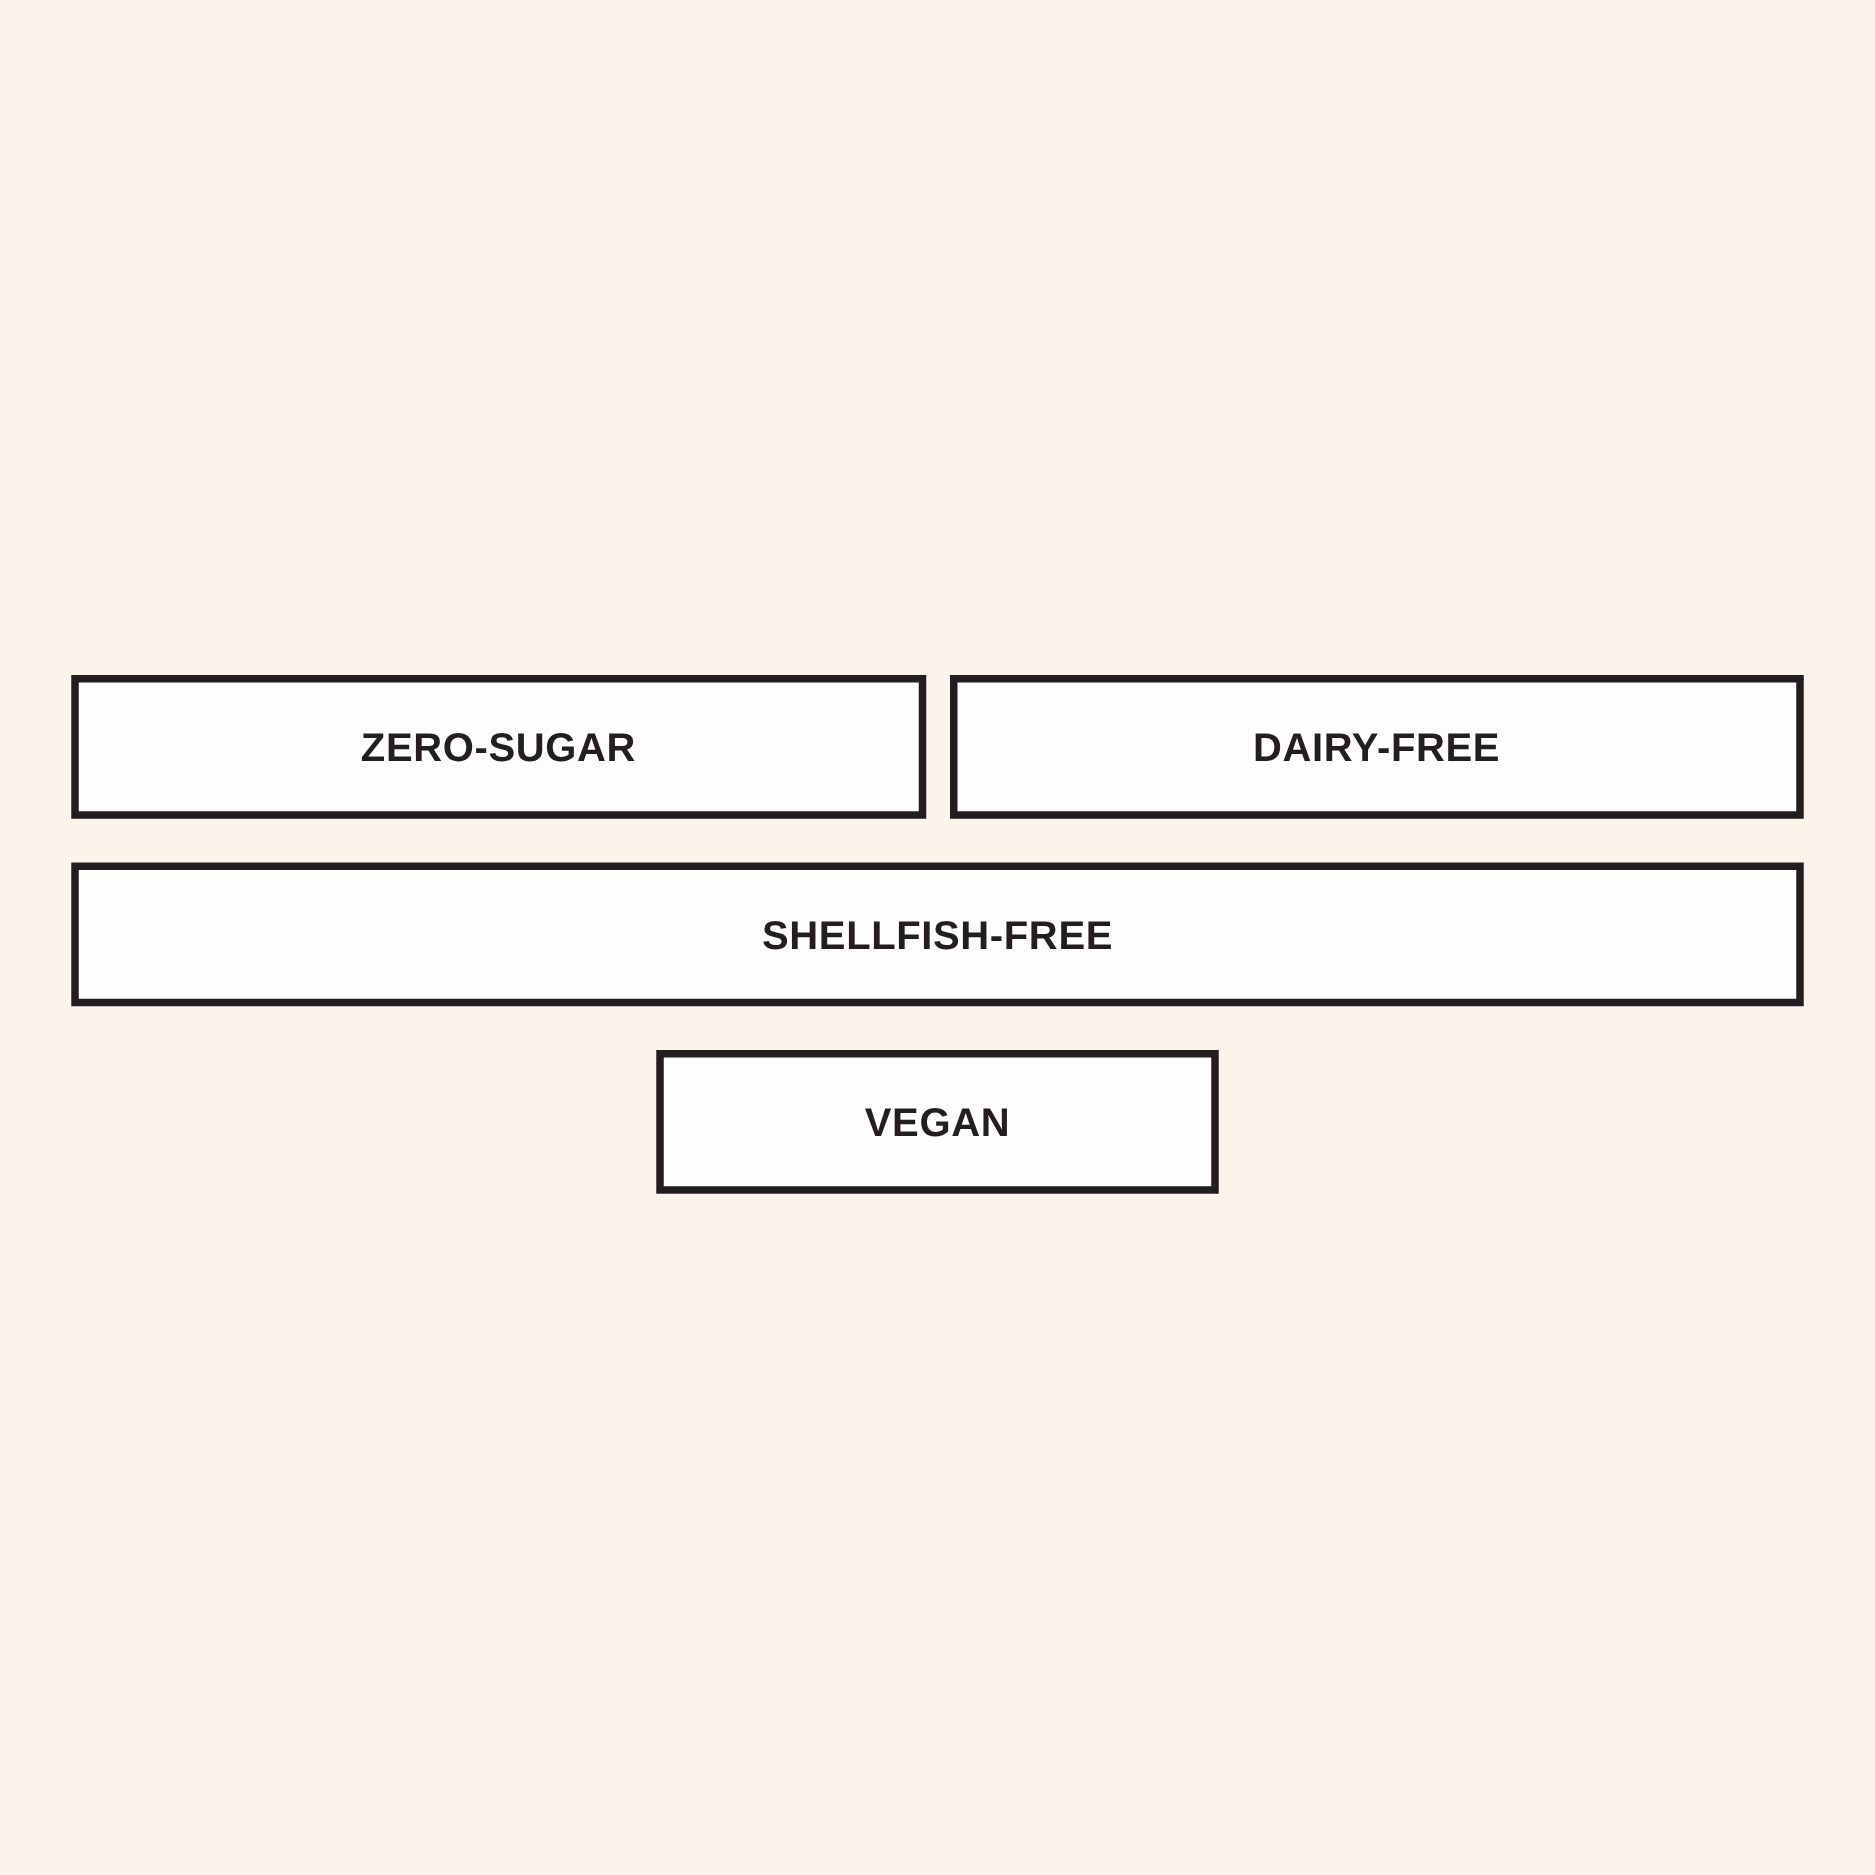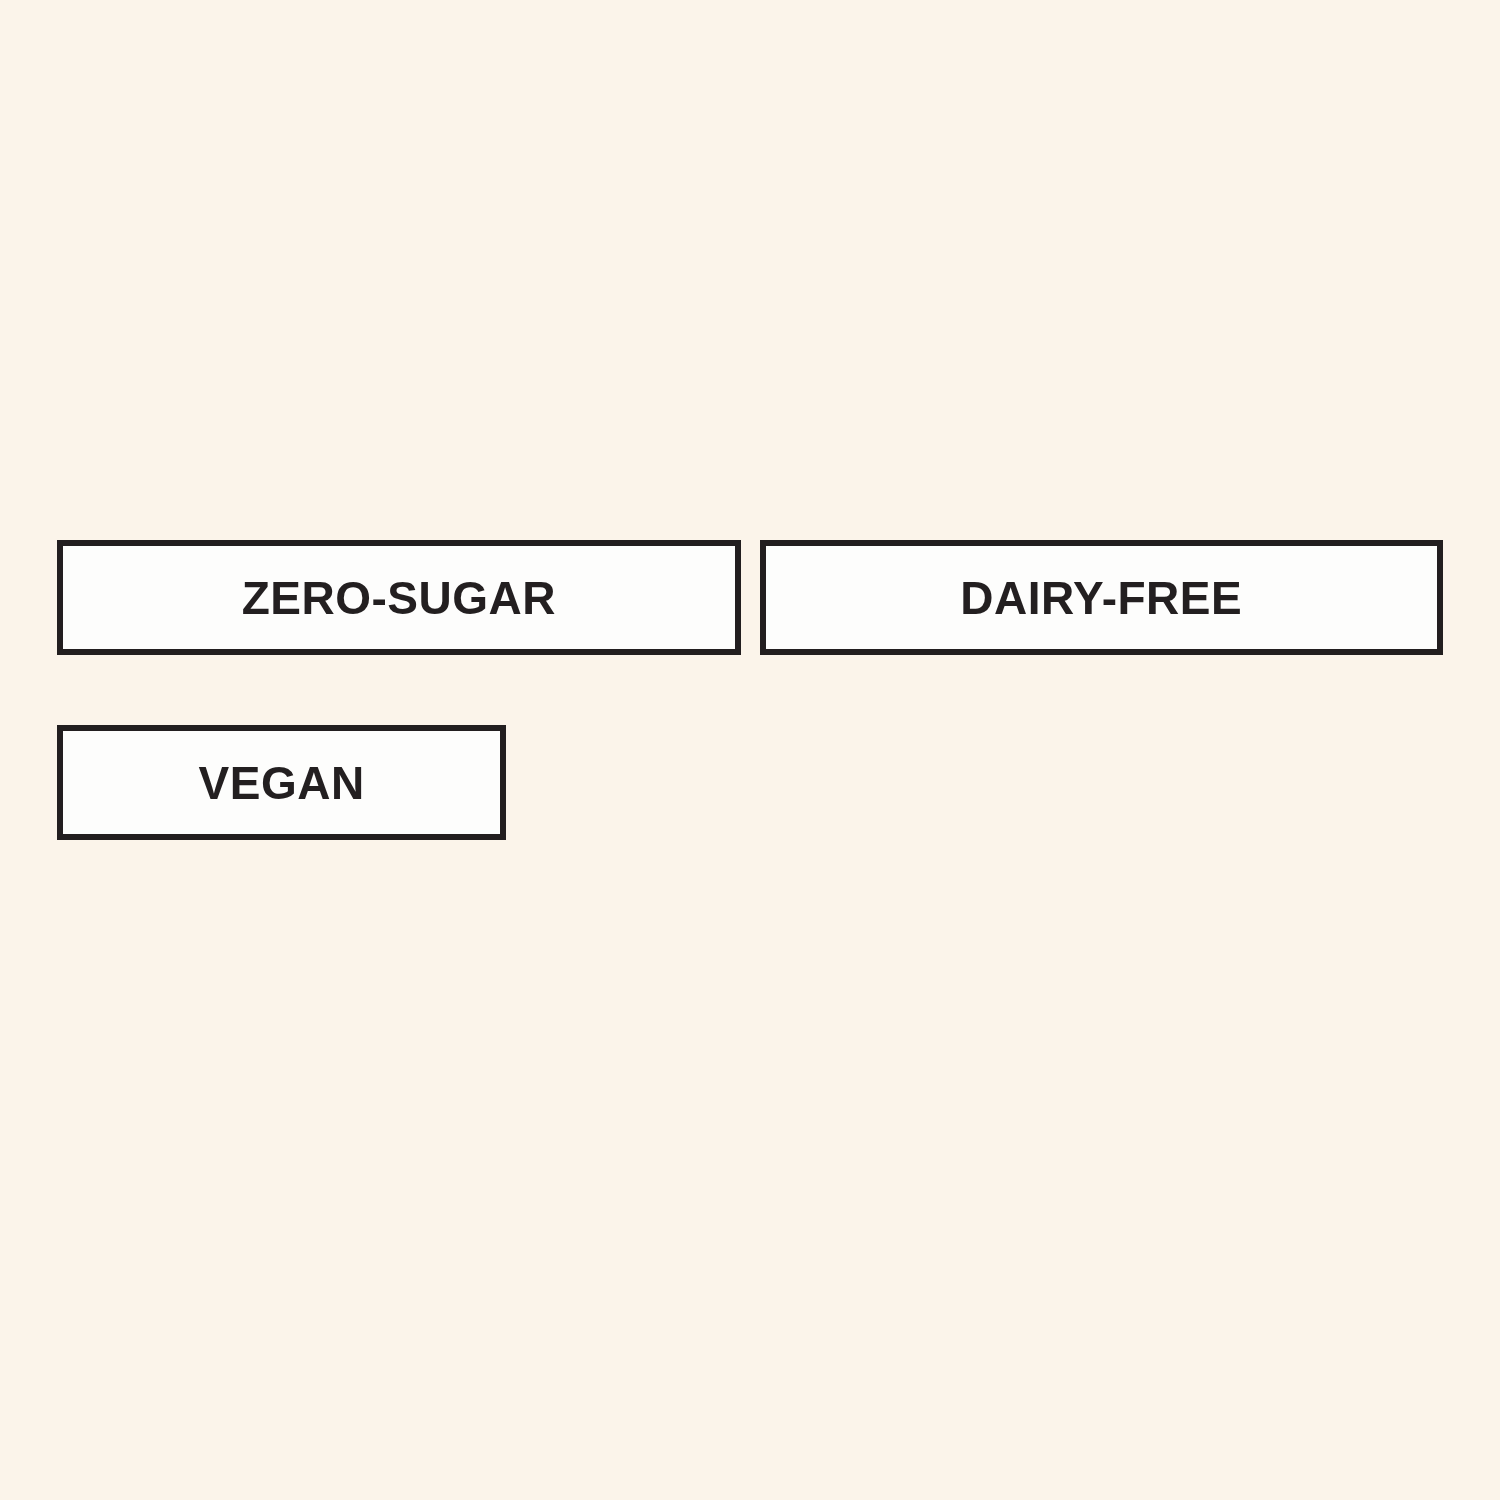--- a/index.html
+++ b/index.html
@@ -19,36 +19,37 @@
     left: 57px;
     top: 540px;
     width: 1386px;
   }
   .badge-row {
     display: flex;
     gap: 19px;
     margin-bottom: 35px;
   }
   .badge-row.centered {
+    justify-content: center;
   }
   .badge {
     flex: 1 1 0;
     height: 115px;
     box-sizing: border-box;
     border: 6px solid var(--badge-border-color, #221E1F);
     background: var(--badge-background, #FDFDFC);
     display: flex;
     align-items: center;
     justify-content: center;
   }
   .badge-row.centered .badge {
     flex: 0 0 calc((100% - 38px) / 3);
   }
   .badge-label {
-    font-size: 46px;
+    font-size: 32px;
     font-weight: bold;
     letter-spacing: 0.5px;
     line-height: 1;
     color: var(--badge-text-color, #231F20);
     white-space: nowrap;
   }
 </style>
 </head>
 <body>
 
@@ -57,20 +58,23 @@
   <div class="badge-row">
     <div class="badge">
       <span class="badge-label">ZERO-SUGAR</span>
     </div>
     <div class="badge">
       <span class="badge-label">DAIRY-FREE</span>
     </div>
   </div>
 
   <div class="badge-row">
+    <div class="badge">
+      <span class="badge-label">SHELLFISH-FREE</span>
+    </div>
   </div>
 
   <div class="badge-row centered">
     <div class="badge">
       <span class="badge-label">VEGAN</span>
     </div>
   </div>
 
 </div>
 

